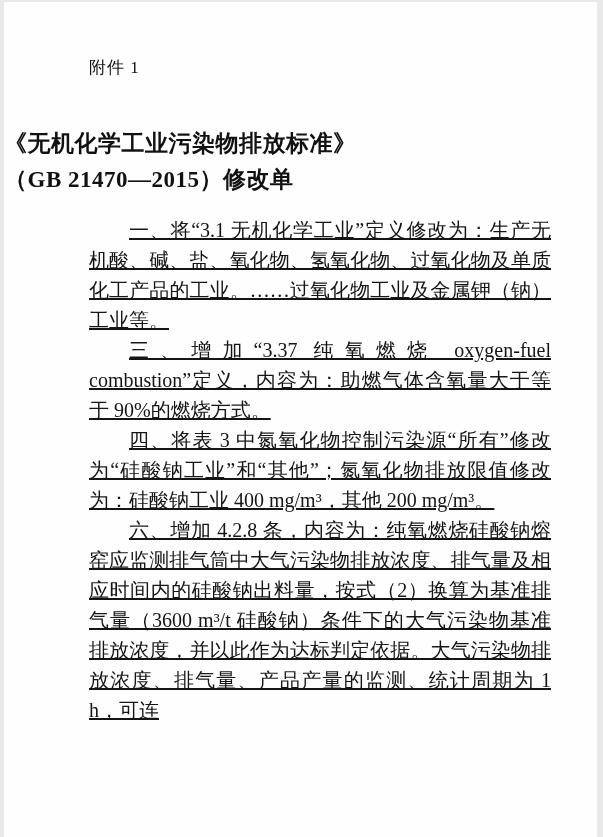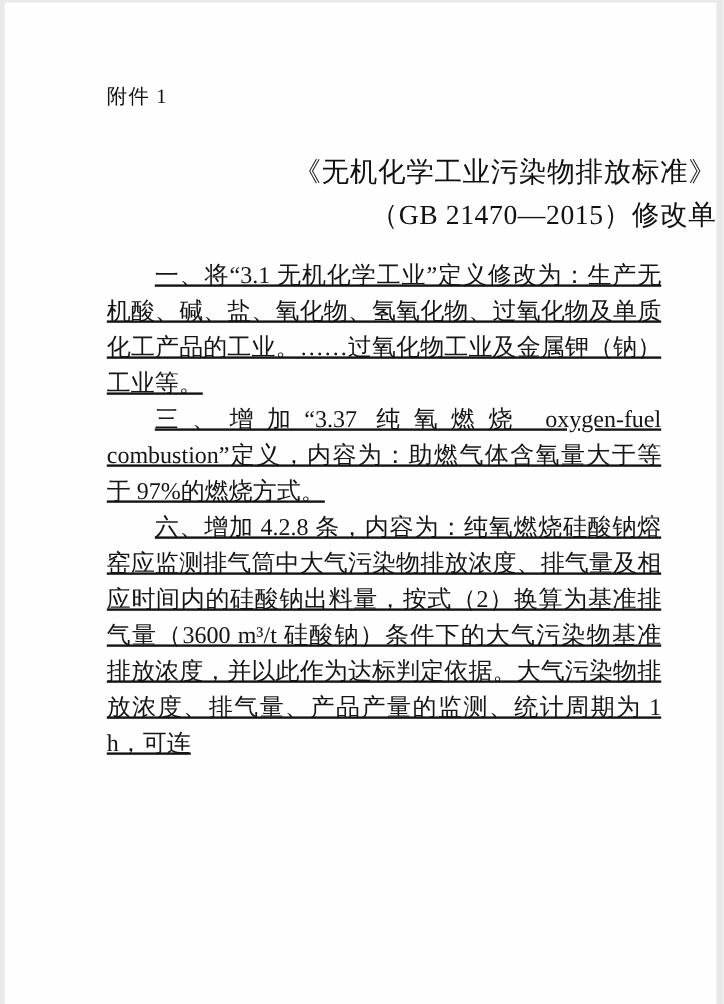--- a/index.html
+++ b/index.html
@@ -18,35 +18,35 @@
     position: absolute;
     top: 2px;
     left: 4px;
     width: 593px;
     height: 835px;
     background: #fefefe;
     color: #1c1c1c;
   }
   .attachment {
     position: absolute;
-    top: 67px;
+    top: 54px;
     left: 85px;
     font-size: 17px;
     letter-spacing: 1px;
     color: #111;
   }
   .doc-title {
     position: absolute;
     top: 124px;
     left: 0;
     width: 100%;
     margin: 0;
-    text-align: right;
+    text-align: left;
     font-size: 23px;
-    font-weight: normal;
+    font-weight: bold;
     line-height: 36px;
     color: #111;
   }
   .doc-title .title-line {
     display: block;
     letter-spacing: 0.5px;
   }
   .doc-body {
     position: absolute;
     top: 213px;
@@ -73,17 +73,18 @@
 
   <div class="attachment">附件 1</div>
 
   <h1 class="doc-title">
     <span class="title-line">《无机化学工业污染物排放标准》</span>
     <span class="title-line">（GB 21470—2015）修改单</span>
   </h1>
 
   <div class="doc-body">
     <p>一、将“3.1 无机化学工业”定义修改为：生产无机酸、碱、盐、氧化物、氢氧化物、过氧化物及单质化工产品的工业。……过氧化物工业及金属钾（钠）工业等。</p>
-    <p>三、增加“3.37 纯氧燃烧 oxygen-fuel combustion”定义，内容为：助燃气体含氧量大于等于 97%的燃烧方式。</p>
+    <p>三、增加“3.37 纯氧燃烧 oxygen-fuel combustion”定义，内容为：助燃气体含氧量大于等于 90%的燃烧方式。</p>
+    <p>四、将表 3 中氮氧化物控制污染源“所有”修改为“硅酸钠工业”和“其他”；氮氧化物排放限值修改为：硅酸钠工业 400 mg/m³，其他 200 mg/m³。</p>
     <p>六、增加 4.2.8 条，内容为：纯氧燃烧硅酸钠熔窑应监测排气筒中大气污染物排放浓度、排气量及相应时间内的硅酸钠出料量，按式（2）换算为基准排气量（3600 m³/t 硅酸钠）条件下的大气污染物基准排放浓度，并以此作为达标判定依据。大气污染物排放浓度、排气量、产品产量的监测、统计周期为 1 h，可连</p>
   </div>
 
 </div>
 
 </body></html>

